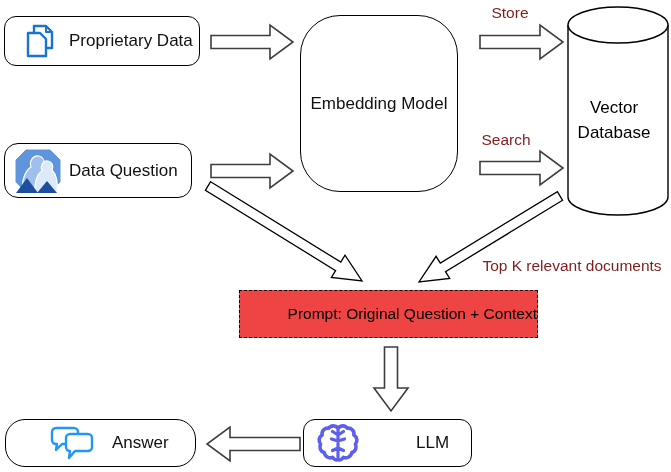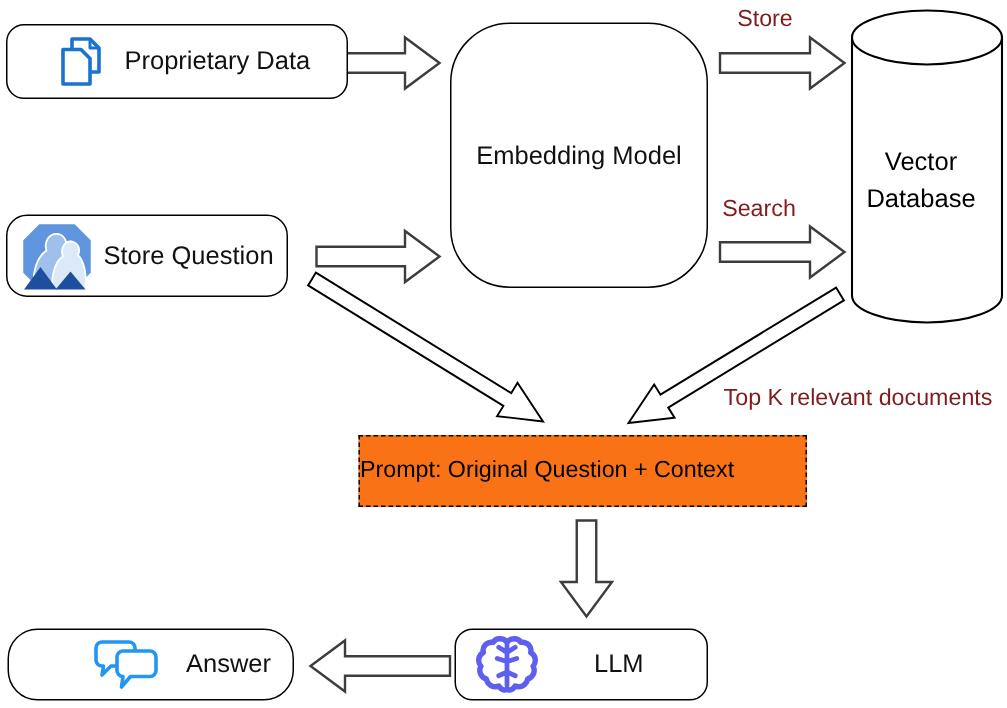--- a/index.html
+++ b/index.html
@@ -30,42 +30,42 @@
   .edge-label{
     position:absolute;
     font-size:15.5px;
     color:#7f1d1d;
     text-align:center;
   }
   .prompt-box{
     position:absolute;
     left:239px;top:290px;width:299px;height:48px;
     border:1.4px dashed #000;
-    background:#f97316;
+    background:#ef4444;
     box-sizing:border-box;
-    display:flex;align-items:center;justify-content:flex-start;
+    display:flex;align-items:center;justify-content:flex-end;
     font-size:15.5px;
   }
   .cyl-label{
     position:absolute;
     left:566px;top:96px;width:96px;
     text-align:center;
     font-size:17px;
     line-height:1.45;
   }
   .embed-box{
-    left:300px;top:15px;width:172px;height:177px;
+    left:300px;top:15px;width:158px;height:177px;
     border-radius:40px;
     justify-content:center;
     text-align:right;
   }
-  .prop-box{left:4px;top:16px;width:228px;height:50px;padding-left:34px;gap:14px;}
+  .prop-box{left:4px;top:16px;width:196px;height:50px;padding-left:20px;gap:14px;}
   .uq-box{left:4px;top:143px;width:188px;height:55px;border-radius:14px;padding-left:8px;gap:6px;}
-  .llm-box{left:303px;top:419px;width:169px;height:48px;padding-left:12px;gap:36px;}
-  .ans-box{left:5px;top:419px;width:191px;height:48px;padding-left:56px;gap:16px;border-radius:20px;}
+  .llm-box{left:303px;top:419px;width:169px;height:48px;padding-left:12px;gap:56px;}
+  .ans-box{left:5px;top:419px;width:191px;height:48px;padding-left:44px;gap:16px;border-radius:20px;}
 </style>
 </head>
 <body>
 
 <div class="canvas">
 
   <svg class="overlay" viewBox="0 0 671 472">
 
     <g>
       <path d="M568,25 v172 a50,18 0 0 0 100,0 v-172" fill="#ffffff" stroke="#000" stroke-width="1.4"></path>
@@ -103,21 +103,21 @@
   <div class="node uq-box">
     <span class="icon">
       <svg width="50" height="48" viewBox="0 0 50 48">
         <path d="M13,2 L37,2 L48,13 L48,35 L37,46 L13,46 L2,35 L2,13 Z" fill="#5e95dd" stroke="#ffffff" stroke-width="1"></path>
         <path d="M10,46 C8,34 12,24 18,20 C16,14 20,8 26,9 C30,10 32,14 31,19 C36,23 38,32 36,46 Z" fill="#9fc0ec" stroke="#ffffff" stroke-width="1.2"></path>
         <path d="M22,46 C21,36 24,27 29,24 C27,19 30,13 35,14 C39,15 41,19 39,23 C43,27 45,36 44,46 Z" fill="#dce9f8" stroke="#ffffff" stroke-width="1.2"></path>
         <path d="M3,46 L14,31 L25,46 Z" fill="#1d4f9e"></path>
         <path d="M24,46 L34,34 L44,46 Z" fill="#1d4f9e"></path>
       </svg>
     </span>
-    <span class="label">Store Question</span>
+    <span class="label">Data Question</span>
   </div>
 
   <div class="node embed-box">
     <span class="label">Embedding Model</span>
   </div>
 
   <div class="cyl-label">Vector Database</div>
 
   <div class="edge-label" style="left:470px;top:4px;width:80px;">Store</div>
   <div class="edge-label" style="left:466px;top:131px;width:80px;">Search</div>

